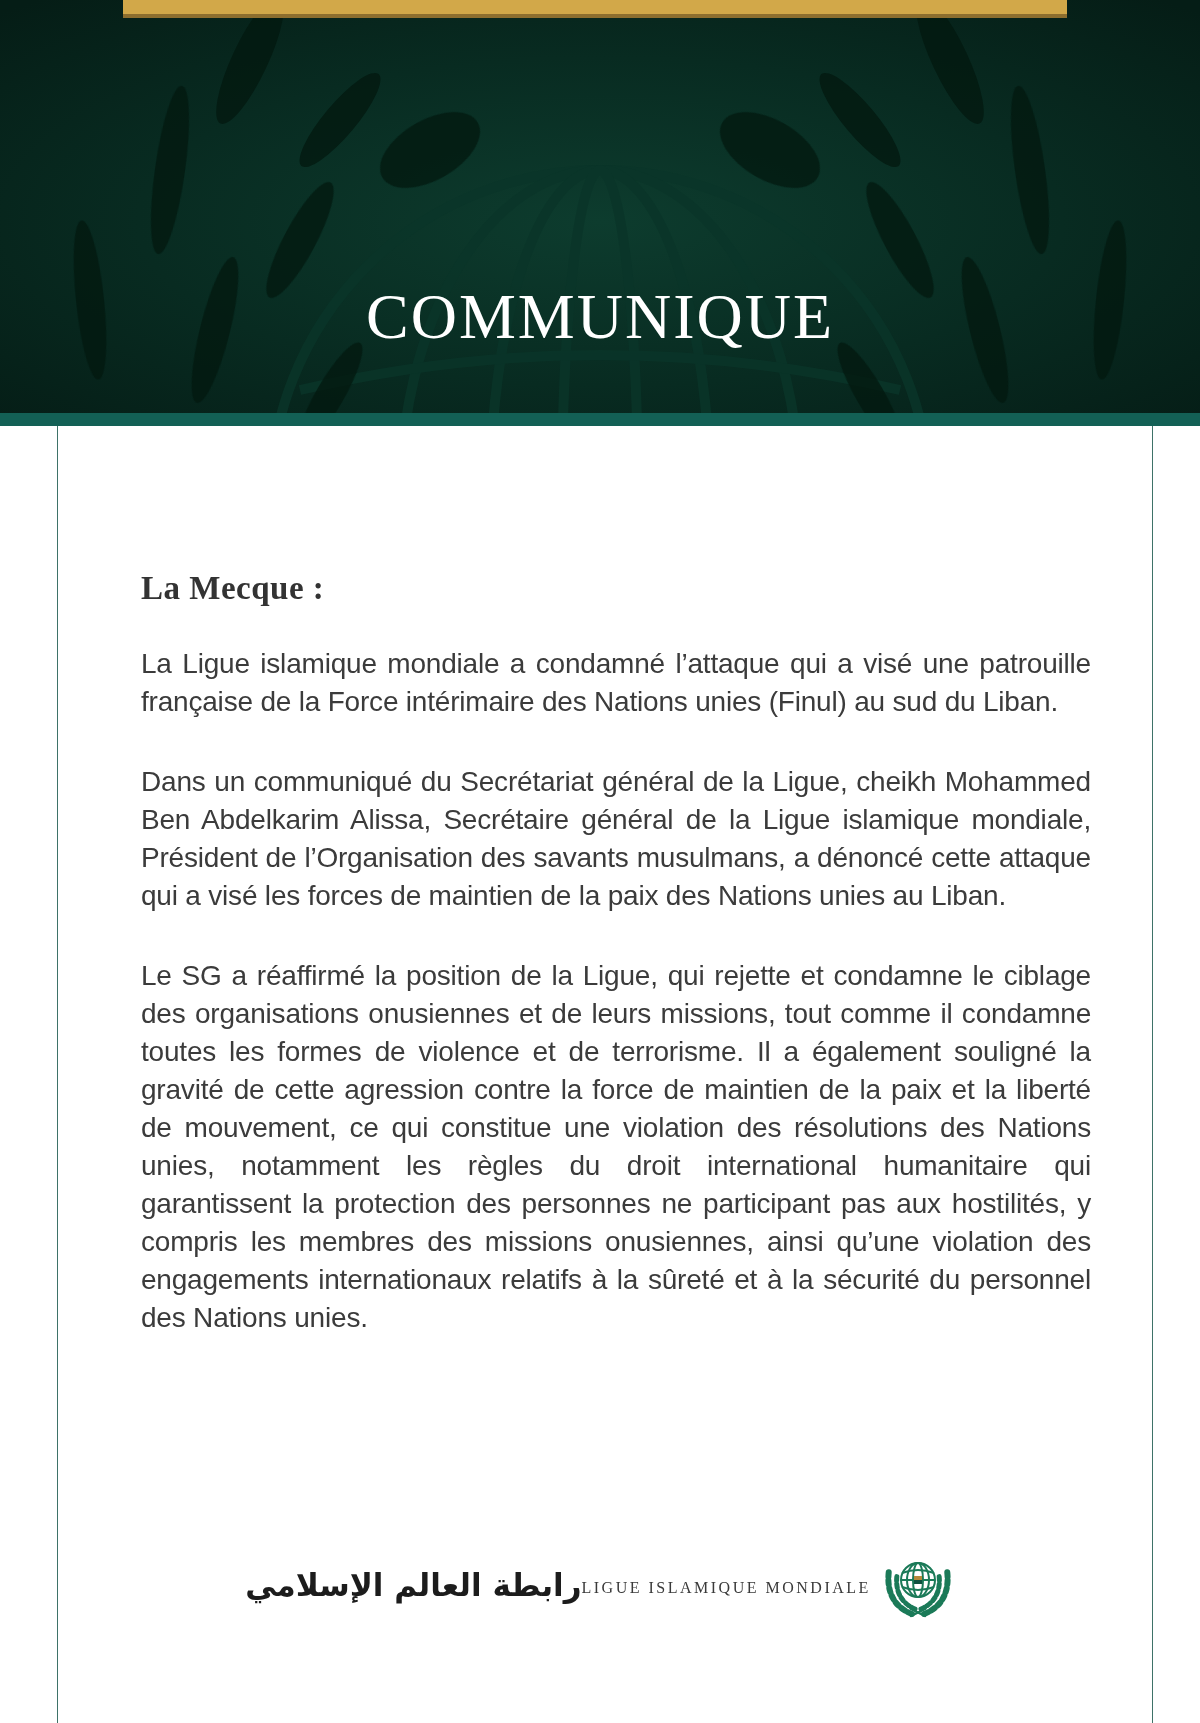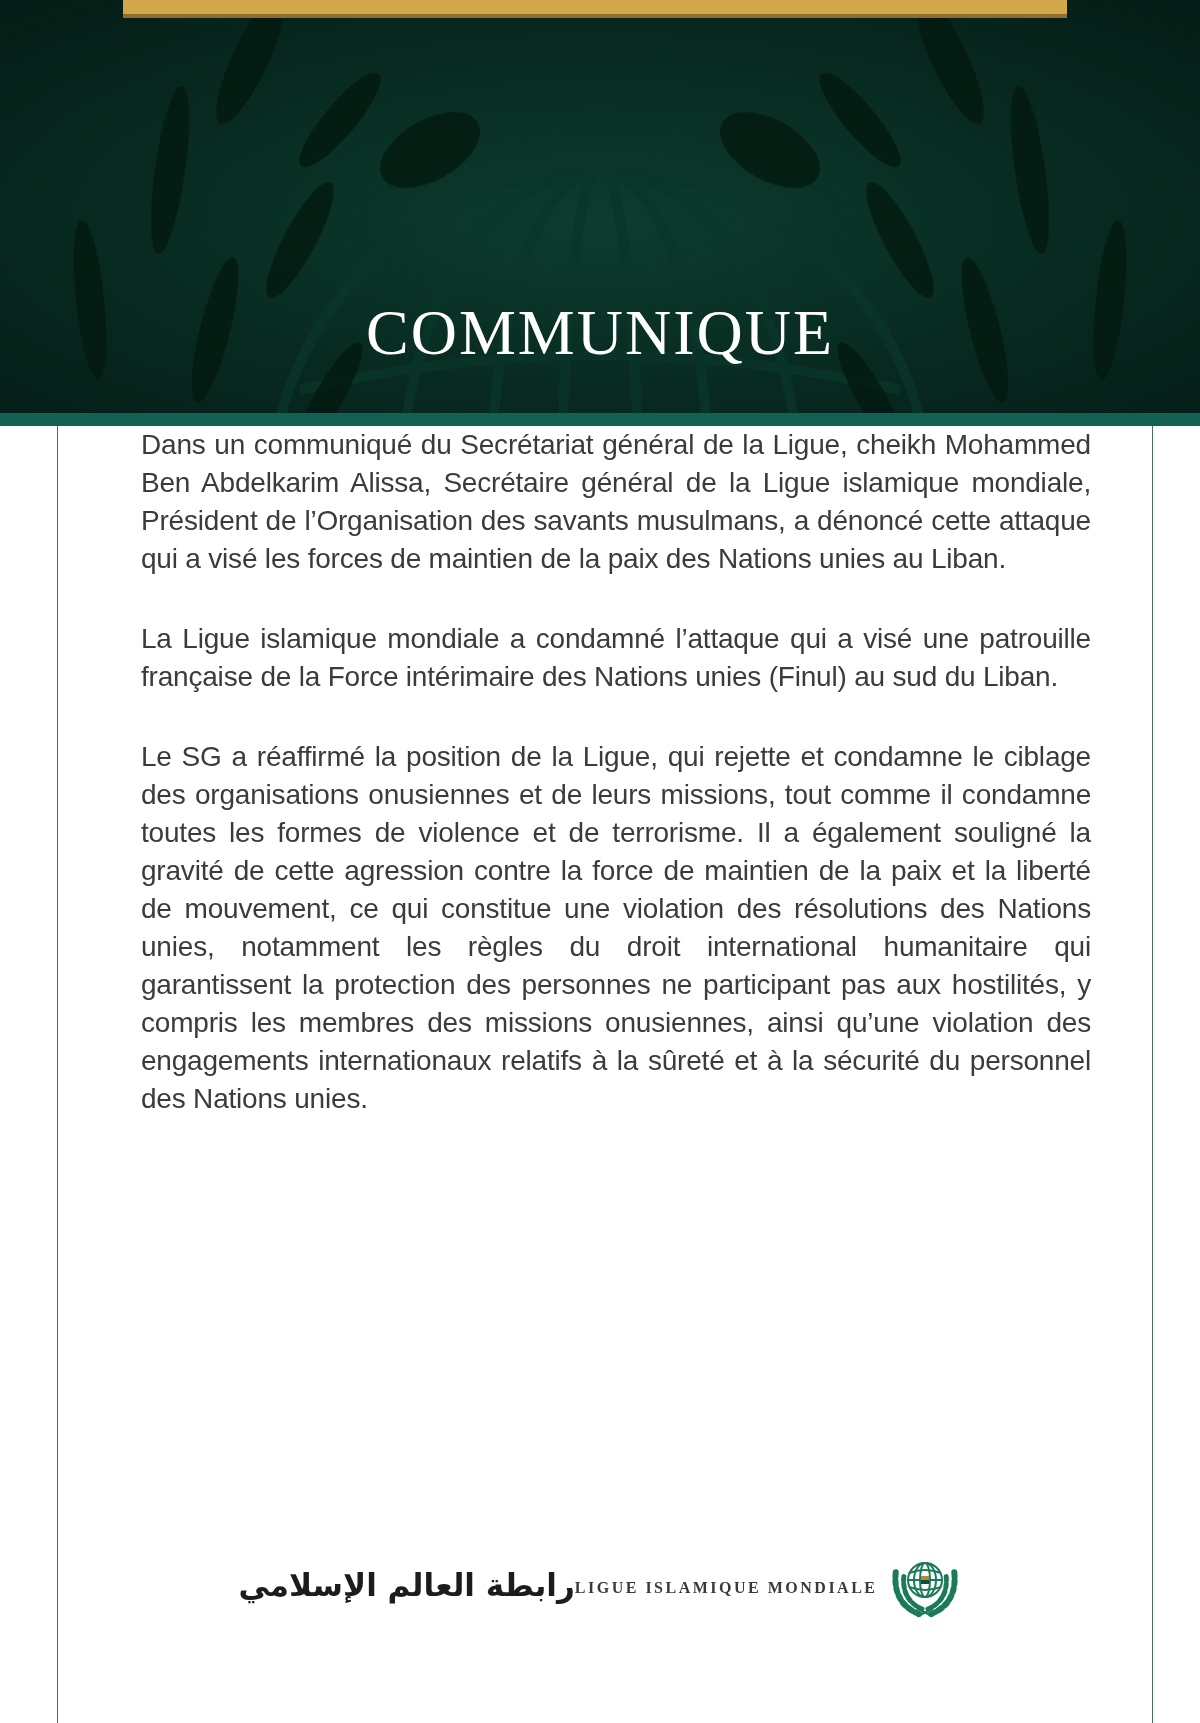--- a/index.html
+++ b/index.html
@@ -19,21 +19,21 @@
     overflow: hidden;
   }
   .header-watermark { position: absolute; left: 0; top: 0; }
   .gold-bar {
     position: absolute; left: 123px; top: 0;
     width: 944px; height: 14px;
     background: #d2a849;
     border-bottom: 4px solid #8d6e2e;
   }
   .header-title {
-    position: absolute; left: 0; top: 296px;
+    position: absolute; left: 0; top: 280px;
     width: 1200px;
     text-align: center;
     font-family: "Liberation Serif", serif;
     font-size: 64px;
     font-weight: 400;
     letter-spacing: 2px;
     color: #ffffff;
   }
   .teal-strip {
     position: absolute; left: 0; bottom: 0;
@@ -84,21 +84,21 @@
     font-size: 31px;
     font-weight: 700;
     color: #1c1c1c;
     line-height: 1.25;
     direction: rtl;
   }
   .latin-logotype {
     margin-top: 6px;
     font-family: "Liberation Serif", serif;
     font-size: 16px;
-    font-weight: 700;
+    font-weight: 400;
     letter-spacing: 2.5px;
     color: #3a3a3a;
     white-space: nowrap;
   }
 </style>
 </head>
 <body>
 
 <div class="header">
 
@@ -147,22 +147,23 @@
 
   <div class="header-title">COMMUNIQUE</div>
 
   <div class="teal-strip"></div>
 </div>
 
 <div class="side-rule left"></div>
 <div class="side-rule right"></div>
 
 <div class="content">
+  <div class="dateline">La Mecque :</div>
+  <p>La Ligue islamique mondiale a condamné l’attaque qui a visé une patrouille française de la Force intérimaire des Nations unies (Finul) au sud du Liban.</p>
   <p>Dans un communiqué du Secrétariat général de la Ligue, cheikh Mohammed Ben Abdelkarim Alissa, Secrétaire général de la Ligue islamique mondiale, Président de l’Organisation des savants musulmans, a dénoncé cette attaque qui a visé les forces de maintien de la paix des Nations unies au Liban.</p>
-  <p>La Ligue islamique mondiale a condamné l’attaque qui a visé une patrouille française de la Force intérimaire des Nations unies (Finul) au sud du Liban.</p>
   <p>Le SG a réaffirmé la position de la Ligue, qui rejette et condamne le ciblage des organisations onusiennes et de leurs missions, tout comme il condamne toutes les formes de violence et de terrorisme. Il a également souligné la gravité de cette agression contre la force de maintien de la paix et la liberté de mouvement, ce qui constitue une violation des résolutions des Nations unies, notamment les règles du droit international humanitaire qui garantissent la protection des personnes ne participant pas aux hostilités, y compris les membres des missions onusiennes, ainsi qu’une violation des engagements internationaux relatifs à la sûreté et à la sécurité du personnel des Nations unies.</p>
 </div>
 
 <div class="footer-logo">
   <div class="logo-text-col">
     <div class="arabic-logotype">رابطة العالم الإسلامي</div>
     <div class="latin-logotype">LIGUE ISLAMIQUE MONDIALE</div>
   </div>
 
   <svg width="74" height="74" viewBox="0 0 74 74">

